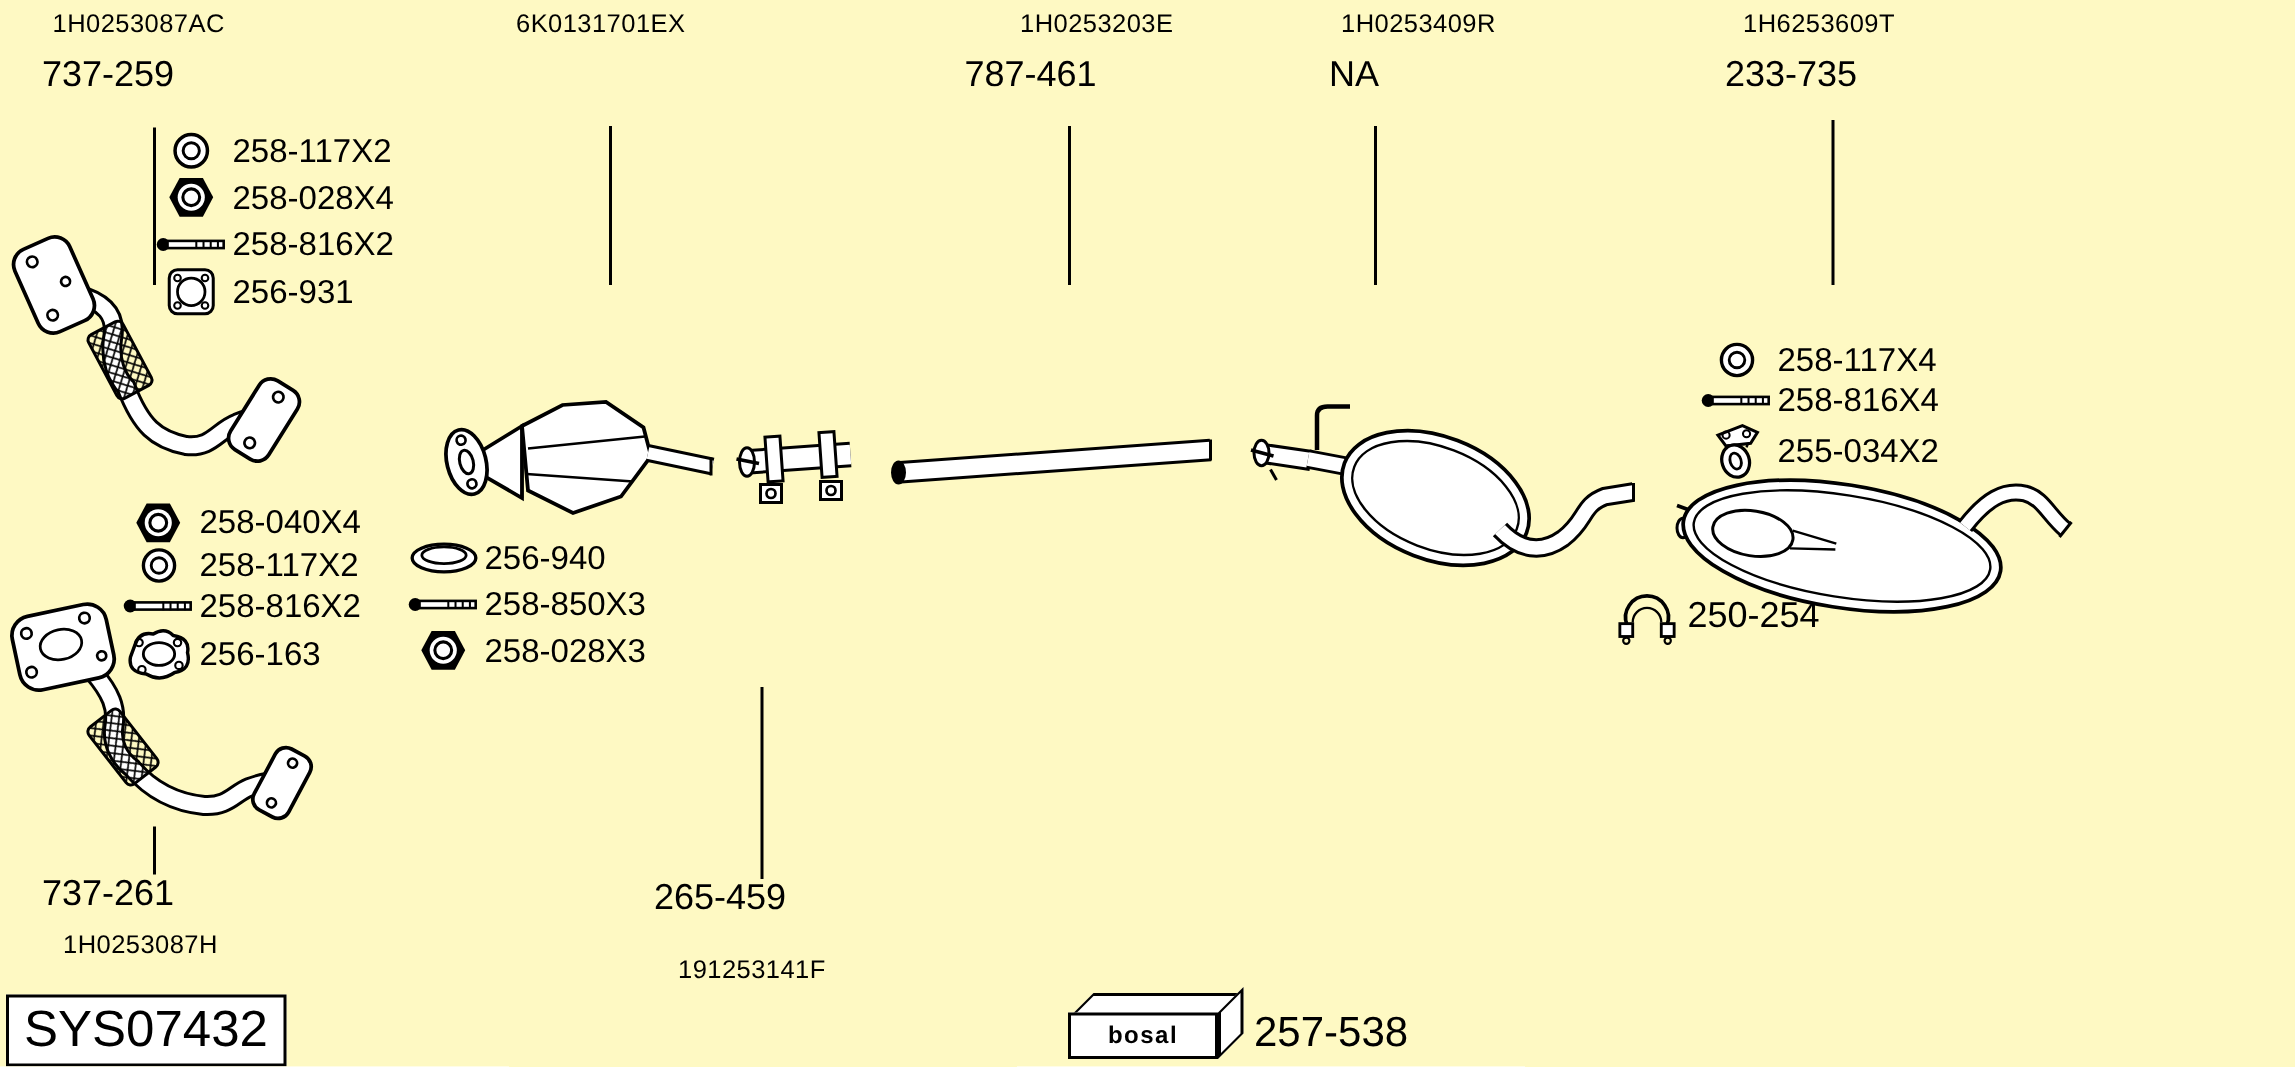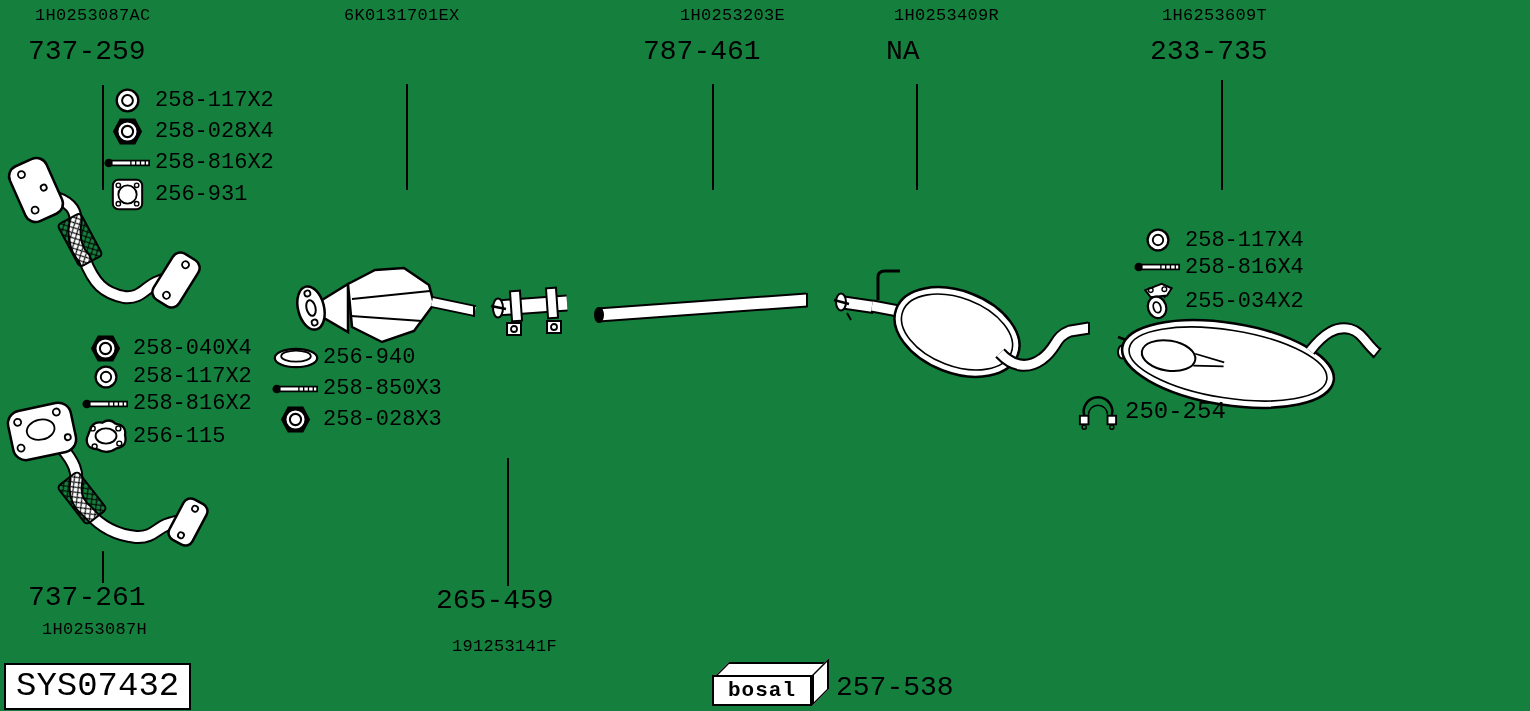--- a/index.html
+++ b/index.html
@@ -1,33 +1,33 @@
 <!DOCTYPE html>
 <html><head>
 <meta charset="utf-8">
 <style>
   html,body{margin:0;padding:0;background:#fff;}
   #canvas{
-    position:relative;width:1530px;height:711px;background:#15803d;overflow:hidden;
-    font-family:Liberation Mono, monospace;color:#000;
+    position:relative;width:1530px;height:711px;background:#fef9c3;overflow:hidden;
+    font-family:Liberation Sans, sans-serif;color:#000;
   }
   .oe{position:absolute;font-size:17px;letter-spacing:.3px;white-space:nowrap;}
-  .pn{position:absolute;font-size:28px;letter-spacing:0;white-space:nowrap;}
+  .pn{position:absolute;font-size:24px;letter-spacing:0;white-space:nowrap;}
   .pnbox{position:absolute;border:2px solid #000;padding:1px 8px 2px 8px;font-size:38px;white-space:nowrap;background:#fff;}
   .sysbox{position:absolute;border:2px solid #000;padding:2px 10px 3px 10px;font-size:34px;white-space:nowrap;background:#fff;}
   .vline{position:absolute;width:0;border-left:2px solid #000;}
   .pgroup{position:absolute;}
   .prow{display:flex;align-items:center;}
   .icell{width:55px;display:flex;justify-content:center;align-items:center;flex:0 0 55px;overflow:visible;}
   .plabel{font-size:22px;white-space:nowrap;}
   .clabel{font-size:24px;white-space:nowrap;}
   .bpn{position:absolute;font-size:28px;white-space:nowrap;}
   
   .bz-front{position:absolute;left:712px;top:675px;width:96px;height:27px;border:2px solid #000;background:#fff;
-            display:flex;align-items:center;justify-content:center;font-weight:900;font-size:21px;letter-spacing:1px;}
+            display:flex;align-items:center;justify-content:center;font-weight:900;font-size:16px;letter-spacing:1px;}
   .bz-top{position:absolute;left:712px;top:662px;width:96px;height:13px;border:2px solid #000;background:#fff;
           transform:skewX(-45deg);transform-origin:bottom left;}
   .bz-side{position:absolute;left:812px;top:675px;width:13px;height:27px;border:2px solid #000;background:#fff;
            transform:skewY(-45deg);transform-origin:top left;}
   svg{display:block;}
   #art{position:absolute;left:0;top:0;pointer-events:none;}
 </style>
 </head>
 <body>
 
@@ -293,26 +293,26 @@
           </svg>
         </span>
       <span class="plabel">258-816X2</span>
     </div>
     <div class="prow" style="height:38px;">
       <span class="icell">
           <svg width="46" height="38">
             <use href="#sym-flgasket"></use>
           </svg>
         </span>
-      <span class="plabel">256-115</span>
+      <span class="plabel">256-163</span>
     </div>
   </div>
 
   <div class="pgroup" style="left:268px;top:342px;">
-    <div class="prow" style="height:31px;">
+    <div class="prow" style="height:31px;margin-top:14px;">
       <span class="icell">
           <svg width="50" height="24">
             <use href="#sym-sealring"></use>
           </svg>
         </span>
       <span class="plabel">256-940</span>
     </div>
     <div class="prow" style="height:31px;">
       <span class="icell">
           <svg width="48" height="14">

